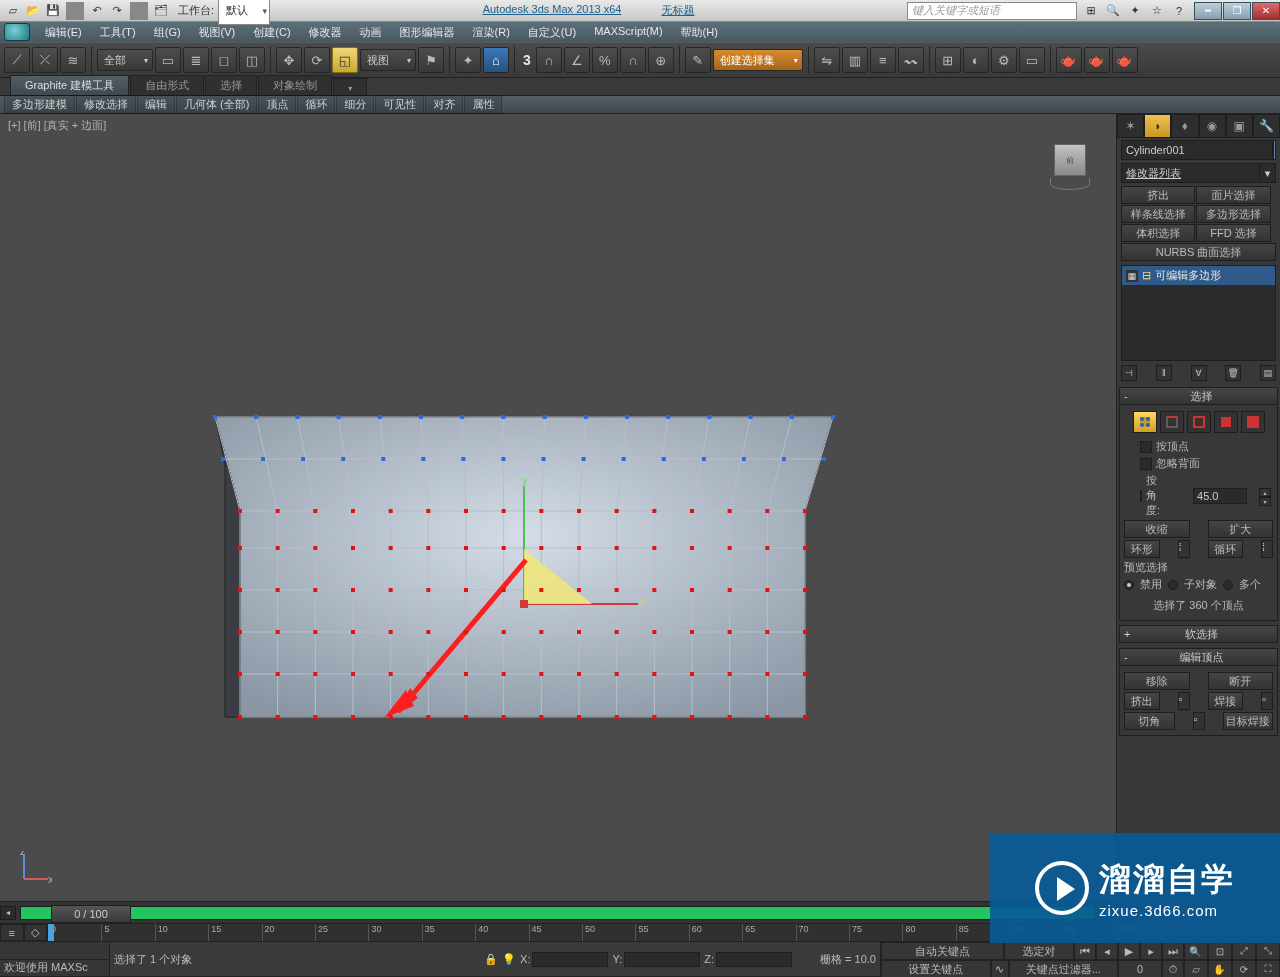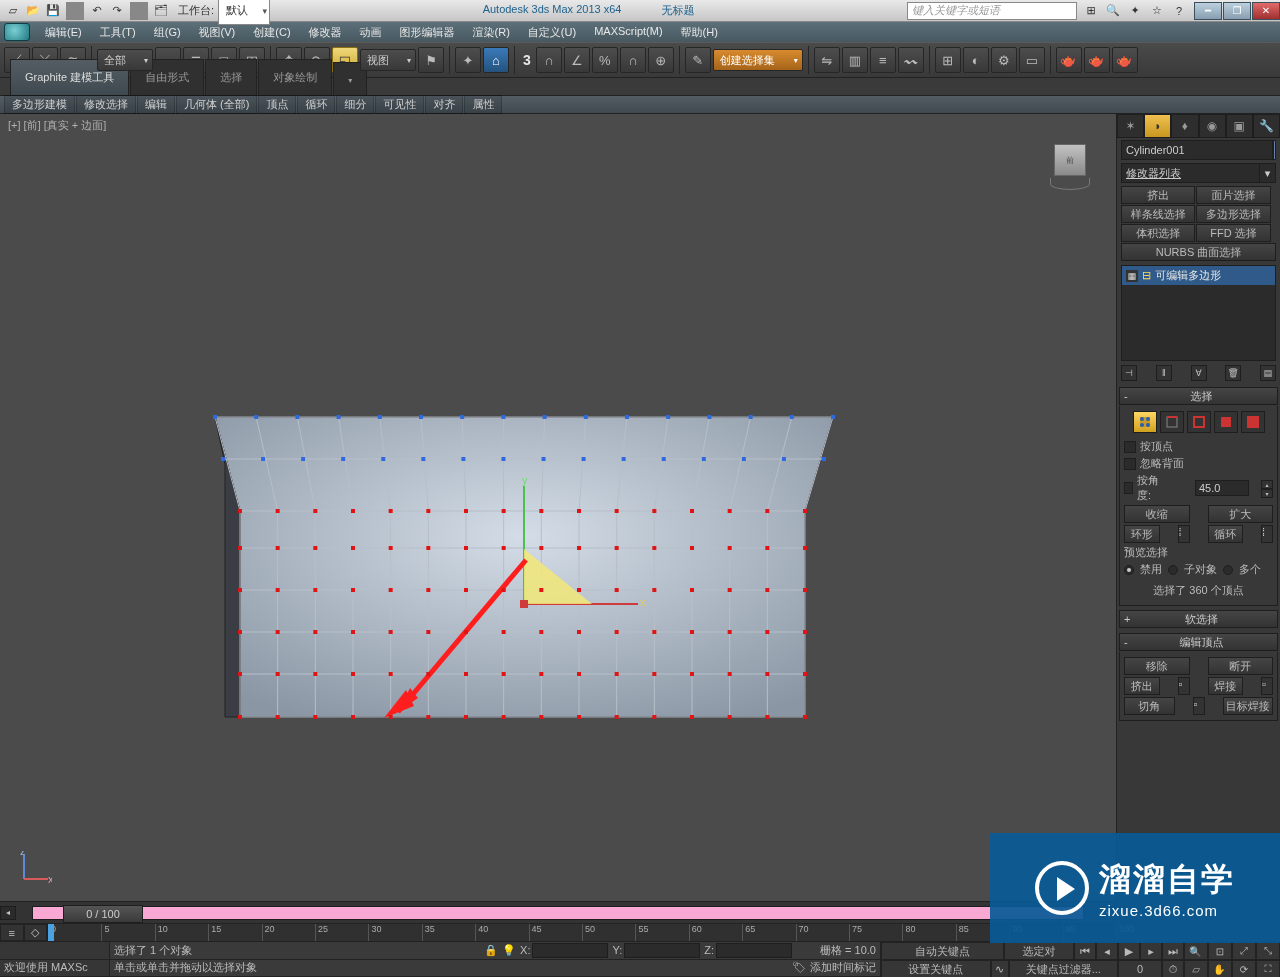--- a/index.html
+++ b/index.html
@@ -6,21 +6,21 @@
 body { width:1280px; height:977px; background:#3a3a3a; color:#c5c5c5; overflow:hidden; position:relative; }
 
 
 .titlebar { height:22px; background:linear-gradient(#e9e9e9,#c6c6c6); display:flex; align-items:center; border-bottom:1px solid #888; }
 .titlebar .qat { display:flex; gap:2px; padding:0 4px; }
 .titlebar .qat span { width:18px; height:18px; display:flex; align-items:center; justify-content:center; border:1px solid transparent; color:#333; }
 .titlebar .sep { width:1px; height:16px; background:#888; margin:0 2px; }
 .ws-label { color:#333; padding:0 4px; }
 .ws-combo { background:#fff; border:1px solid #888; color:#333; padding:0 7px; height:29px; display:flex; align-items:center; min-width:52px; position:relative; }
 .ws-combo::after { content:"▾"; position:absolute; right:2px; font-size:9px; color:#555; }
-.title-center { flex:1; text-align:center; color:#20638e; font-size:12px; display:flex; justify-content:center; gap:40px; }
+.title-center { flex:1; text-align:center; color:#20638e; font-size:12px; display:flex; justify-content:center; gap:40px;text-decoration:underline; }
 .searchbox { width:170px; height:18px; background:#fff; border:1px solid #888; color:#999; font-style:italic; padding:0 4px; display:flex; align-items:center; }
 .help-icons { display:flex; gap:2px; padding:0 4px; }
 .help-icons span { width:20px; height:18px; display:flex; align-items:center; justify-content:center; color:#333; }
 .winctl { display:flex; }
 .winctl span { width:28px; height:18px; background:linear-gradient(#bcd0de,#889eb0); border:1px solid #3c4f5c; display:flex; align-items:center; justify-content:center; color:#fff; font-size:10px; margin-left:1px; }
 .winctl .close { background:linear-gradient(#e06a6a,#a03030); }
 
 
 .menubar { height:20px; background:linear-gradient(#5d7079,#475860); display:flex; align-items:center; padding:0 4px; }
 .logo3ds { width:26px; height:18px; margin-right:6px; border-radius:3px; background:radial-gradient(circle at 40% 40%,#7acfd4,#1f7a80); border:1px solid #0a4045; }
@@ -33,21 +33,21 @@
 .tbtn.blue { background:linear-gradient(#3a7ab8,#24527e); color:#fff; }
 .tsel { height:22px; background:linear-gradient(#4d4d4d,#383838); border:1px solid #262626; color:#ccc; padding:0 18px 0 6px; display:flex; align-items:center; position:relative; border-radius:2px; }
 .tsel::after { content:"▾"; position:absolute; right:4px; font-size:8px; }
 .tsel.orange { background:linear-gradient(#d88b2e,#a5641a); color:#fff; }
 .tsep { width:1px; height:28px; background:#262626; margin:0 3px; }
 .snap3 { color:#e6e6e6; font-size:14px; font-weight:bold; padding:0 3px; }
 .tbtn.teapot { color:#8aa; }
 
 
 .ribbon-tabs { height:18px; background:#3a3a3a; display:flex; align-items:flex-end; padding-left:10px; gap:1px; border-bottom:1px solid #222; }
-.rtab { padding:10px 14px; background:#303030; color:#999; border:1px solid #222; border-bottom:none; }
+.rtab { padding:2px 14px; background:#303030; color:#999; border:1px solid #222; border-bottom:none; }
 .rtab.active { background:linear-gradient(#535d63,#3f4950); color:#dedede; }
 .rtab.dd::after { content:" ▾"; font-size:8px; }
 .ribbon-panel { height:18px; background:linear-gradient(#535d63,#3f4950); display:flex; align-items:center; gap:1px; padding:0 4px; border-bottom:1px solid #222; }
 .rpbtn { padding:1px 7px; color:#d0d0d0; background:rgba(0,0,0,0.1); border:1px solid rgba(0,0,0,0.2); }
 
 
 .workspace { position:absolute; top:114px; left:0; right:164px; bottom:76px; background:#4b4b4b; }
 .vp-label { position:absolute; top:4px; left:8px; color:#b0b0b0; font-size:11px; }
 .viewcube { position:absolute; top:30px; right:24px; width:44px; height:44px; }
 .viewcube .cube { width:32px; height:32px; margin:auto; background:linear-gradient(#c2c2c2,#8a8a8a); border:1px solid #666; display:flex; align-items:center; justify-content:center; color:#444; font-size:8px; }
@@ -74,38 +74,38 @@
 .mod-item .bulb { color:#ffd860; }
 .stack-ctl { height:18px; margin:1px 4px; display:flex; gap:4px; align-items:center; justify-content:space-between; }
 .stack-ctl span { width:16px; height:16px; border:1px solid #1e1e1e; background:#333; display:flex; align-items:center; justify-content:center; font-size:9px; }
 
 .rollout-hdr { height:18px; margin:4px 2px 1px; background:linear-gradient(#454545,#333); border:1px solid #1e1e1e; color:#ccc; display:flex; align-items:center; padding-left:6px; position:relative; justify-content:center; }
 .rollout-hdr .toggle { position:absolute; left:4px; }
 .rollout-body { margin:0 2px; border:1px solid #1e1e1e; border-top:none; padding:3px 4px; background:#383838; }
 .subobj-row { display:flex; gap:3px; justify-content:center; padding:2px 0 4px; }
 .subobj-row span { width:24px; height:22px; border:1px solid #1e1e1e; background:#333; display:flex; align-items:center; justify-content:center; }
 .subobj-row span.on { background:linear-gradient(#ffd762,#d1a020); }
-.chk { display:flex; align-items:center; gap:4px; margin:2px 0; color:#bbb; }
+.chk { display:flex; align-items:center; gap:4px; margin:2px 16px; color:#bbb; }
 .chk .box { width:12px; height:12px; border:1px solid #1e1e1e; background:#2b2b2b; }
 .spin { display:flex; align-items:center; gap:12px; margin:2px 0;padding-left:29px; }
 .spin .field { width:54px; height:16px; background:#2b2b2b; border:1px solid #1e1e1e; color:#ccc; padding:0 3px; display:flex; align-items:center; }
 .spin .arrows { width:12px; height:16px; display:flex; flex-direction:column; }
 .spin .arrows div { flex:1; background:#333; border:1px solid #1e1e1e; font-size:6px; display:flex; align-items:center; justify-content:center; }
 .btnrow { display:flex; gap:18px; margin:2px 0; }
 .btnrow .b { flex:1; height:18px; background:linear-gradient(#454545,#333); border:1px solid #1e1e1e; color:#bbb; display:flex; align-items:center; justify-content:center; }
 .btnrow .sp { width:12px; background:#333; border:1px solid #1e1e1e; }
 .lbl { color:#bbb; margin:2px 0; }
 .radios { display:flex; align-items:center; gap:6px; margin:2px 0; color:#bbb; }
 .radios .r { width:10px; height:10px; border-radius:50%; border:1px solid #1e1e1e; background:#2b2b2b; display:inline-block; position:relative; }
 .radios .r.on::after { content:""; position:absolute; inset:2px; background:#ccc; border-radius:50%; }
 .info { text-align:center; color:#bbb; padding:4px 0; }
 
 
 .timeline { position:absolute; left:0; right:164px; bottom:54px; height:22px; background:#333; border-top:1px solid #222; display:flex; align-items:center; }
-.tl-track { flex:1; position:relative; margin:0 16px; height:14px; background:#f9a8d4; border:1px solid #1e1e1e; }
+.tl-track { flex:1; position:relative; margin:0 4px; height:14px; background:#22c55e; border:1px solid #1e1e1e; }
 .tl-slider { position:absolute; left:30px; top:-2px; width:80px; height:18px; background:linear-gradient(#555,#3a3a3a); border:1px solid #1e1e1e; display:flex; align-items:center; justify-content:center; color:#ccc; }
 .tl-nav { width:16px; height:14px; background:#2b2b2b; border:1px solid #1e1e1e; display:flex; align-items:center; justify-content:center; font-size:8px; }
 
 .trackbar { position:absolute; left:0; right:164px; bottom:36px; height:18px; background:#3a3a3a; border-top:1px solid #222; display:flex; }
 .trackbar .tbfront { width:48px; display:flex; border-right:1px solid #222; }
 .trackbar .tbfront span { flex:1; display:flex; align-items:center; justify-content:center; background:#333; border:1px solid #222; }
 .trackbar .ruler { flex:1; position:relative; background:#303030; }
 .trackbar .ruler .tick { position:absolute; top:0; height:100%; border-left:1px solid #555; color:#aaa; font-size:9px; padding-left:2px; }
 .trackbar .marker { position:absolute; left:48px; top:0; width:6px; height:18px; background:#4aa3e0; }
 
@@ -658,26 +658,20 @@
           <span>Y:</span>
           <span class="f"></span>
         </span>
       <span class="coord">
           <span>Z:</span>
           <span class="f"></span>
         </span>
       <span style="width:20px"></span>
       <span>栅格 = 10.0</span>
     </div>
-    <div class="r">
-      <span>单击或单击并拖动以选择对象</span>
-      <span style="flex:1"></span>
-      <span>🏷</span>
-      <span>添加时间标记</span>
-    </div>
   </div>
   <div class="status-right">
     <div style="display:flex;flex-direction:column;flex:1">
       <div style="display:flex;height:18px">
         <div class="cell" style="flex:1">自动关键点</div>
         <div class="cell" style="width:70px">
             <span>选定对</span>
           </div>
         <div class="play-ctl">
           <span>⏮</span>

